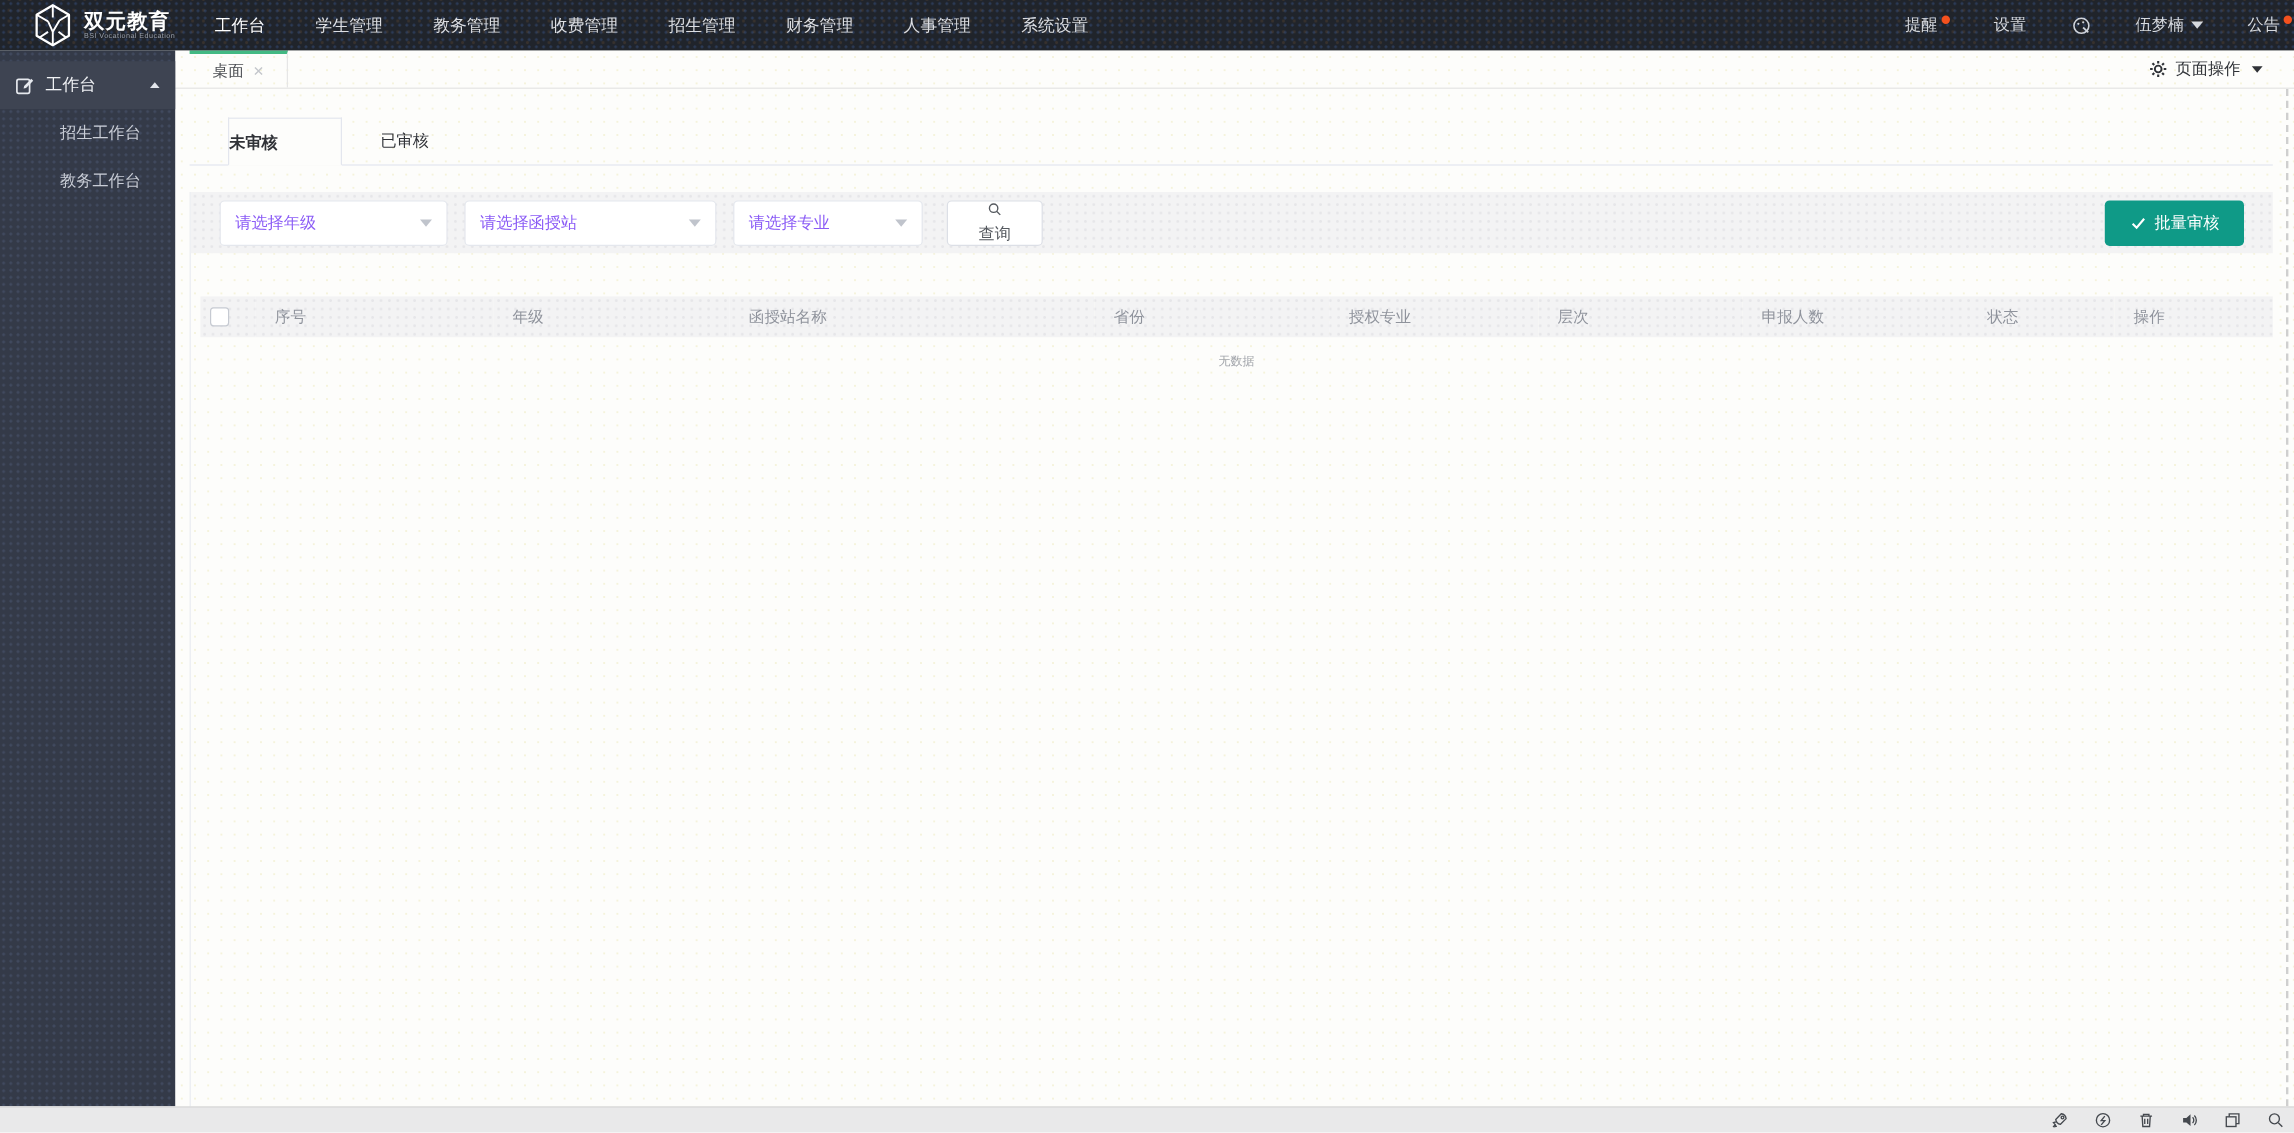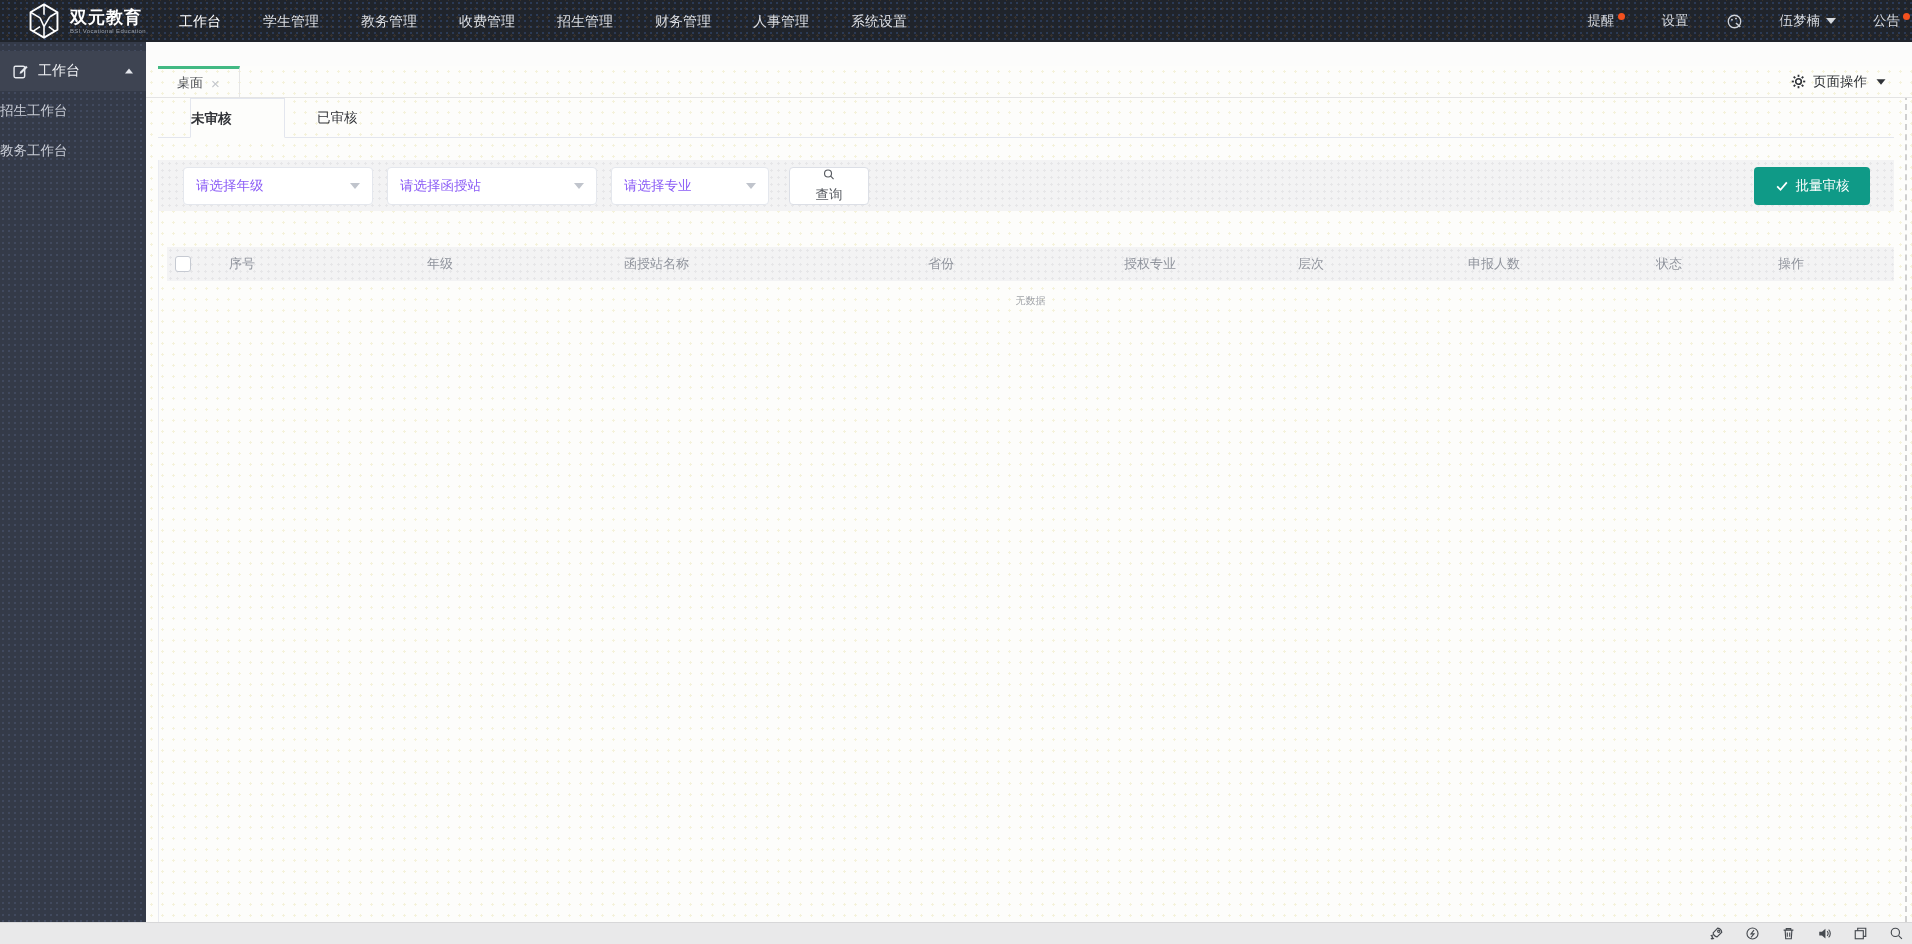--- a/index.html
+++ b/index.html
@@ -47,24 +47,24 @@
   .tb-item { display:flex; align-items:center; cursor:pointer; white-space:nowrap; position:relative; }
   .badge-dot { width:7px; height:7px; border-radius:50%; background:#f4511e; margin-left:3px; margin-top:-10px; flex:0 0 auto; }
   .caret-down { width:0; height:0; border-left:5px solid transparent; border-right:5px solid transparent; border-top:6px solid currentColor; display:inline-block; margin-left:6px; }
   .caret-up { width:0; height:0; border-left:5px solid transparent; border-right:5px solid transparent; border-bottom:6px solid currentColor; display:inline-block; }
 
   
   .sidebar { position:absolute; top:42px; left:0; width:146px; height:880px; z-index:20; padding-top:9px; }
   .side-group { height:40px; display:flex; align-items:center; background:#3e4452; color:#f0f2f5; font-size:14px; padding:0 12px; cursor:pointer; }
   .side-group .g-label { margin-left:9px; }
   .side-group .caret-up { margin-left:auto; color:#e3e6ec; transform:scale(.8); }
-  .side-item { height:40px; line-height:40px; color:#c9cdd6; font-size:13.5px; cursor:pointer; white-space:nowrap; }
-
-  
-  .tabbar { position:absolute; top:42px; left:146px; width:1766px; height:32px; border-bottom:1px solid #e4e4e4; display:flex; align-items:stretch; z-index:10;margin-top:24px; }
+  .side-item { height:40px; line-height:40px; padding-left:50px; color:#c9cdd6; font-size:13.5px; cursor:pointer; white-space:nowrap; }
+
+  
+  .tabbar { position:absolute; top:42px; left:146px; width:1766px; height:32px; border-bottom:1px solid #e4e4e4; display:flex; align-items:stretch; z-index:10; }
   .page-tab { margin-left:12px; width:82px; border-top:3px solid #42b983; border-right:1px solid #e6e6e6; display:flex; align-items:center; justify-content:center; gap:8px; font-size:13px; color:#4a4d52; cursor:pointer; background:transparent; }
   .page-tab .close-x { color:#c3c6cb; font-size:15px; line-height:1; cursor:pointer; }
   .page-actions { margin-left:auto; display:flex; align-items:center; gap:7px; padding:0 26px 0 14px; font-size:13.5px; color:#2f3237; cursor:pointer; }
   .page-actions .caret-down { border-top-color:#2f3237; margin-left:2px; transform:scale(.9); }
 
   
   .content { position:absolute; top:74px; left:146px; width:1766px; height:848px; padding:24px 0 0 12px; }
   .subtab-row { display:flex; height:40px; border-bottom:1px solid #e3e6ee; width:1736px; }
   .subtab { width:95px; text-align:left; line-height:39px; font-size:13.5px; color:#303237; cursor:pointer;margin-left:32px; }
   .subtab.active { border:1px solid #e3e6ee; border-bottom:1px solid #fdfdfb; background:#fdfdfb; margin-bottom:-1px; font-weight:bold; }

